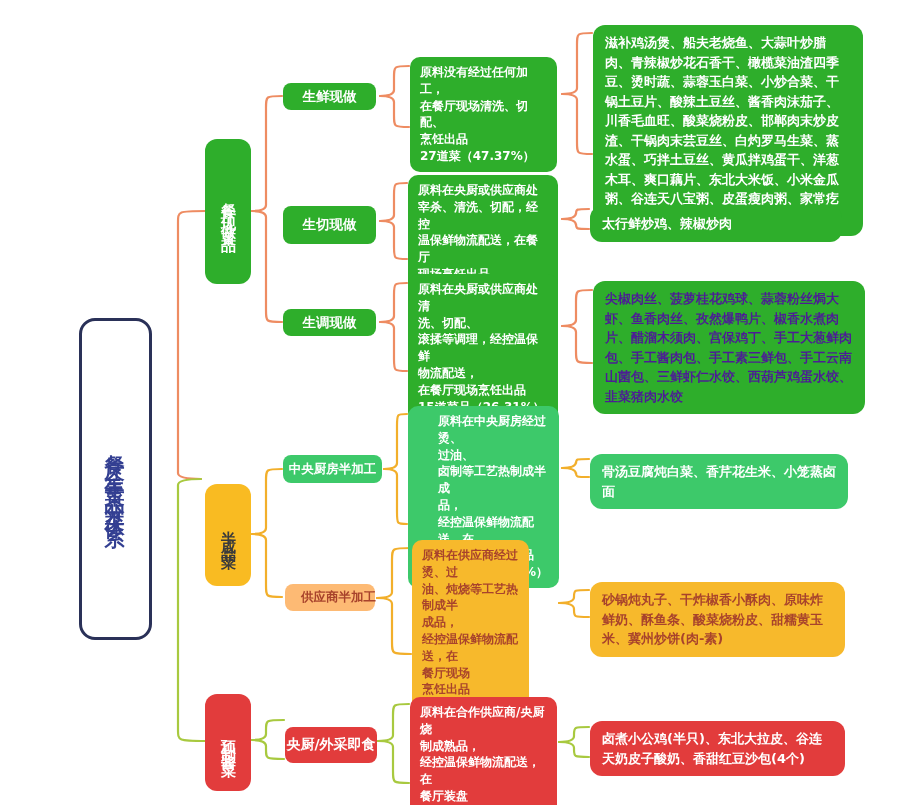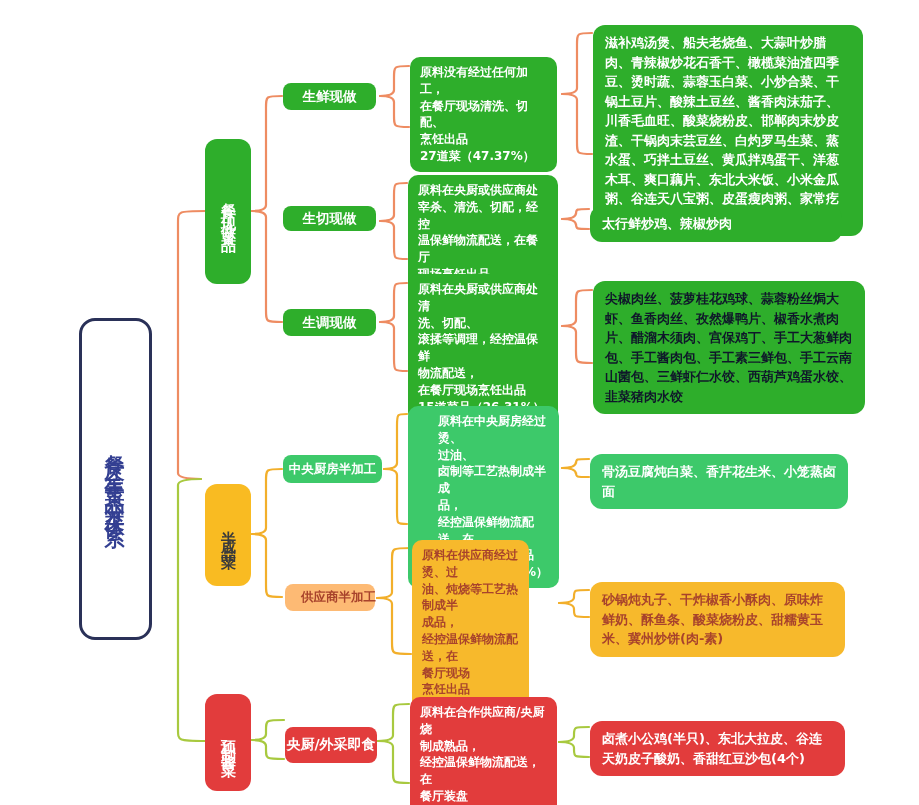--- a/index.html
+++ b/index.html
@@ -19,21 +19,21 @@
     font-size:20px;letter-spacing:8px;
   }
   .b1{left:205px;top:139px;width:46px;height:145px;font-size:15px;letter-spacing:7px;}
   .b2{left:205px;top:484px;width:46px;height:102px;font-size:15px;letter-spacing:8px;}
   .b3{left:205px;top:694px;width:46px;height:97px;font-size:15px;letter-spacing:8px;}
   .hnode{
     position:absolute;display:flex;align-items:center;justify-content:center;
     font-weight:700;border-radius:8px;font-size:13.5px;box-sizing:border-box;white-space:nowrap;
   }
   .l11{left:283px;top:83px;width:93px;height:27px;}
-  .l12{left:283px;top:206px;width:93px;height:25px;}
+  .l12{left:283px;top:206px;width:93px;height:38px;}
   .l13{left:283px;top:309px;width:93px;height:27px;}
   .l21{left:283px;top:455px;width:99px;height:28px;font-size:12.5px;}
   .l22{left:285px;top:584px;width:90px;height:27px;font-size:12.5px;}
   .l31{left:285px;top:727px;width:92px;height:36px;font-size:14px;}
   .descbox{
     position:absolute;border-radius:10px;padding:7px 10px;box-sizing:border-box;
     font-size:12px;line-height:1.4;font-weight:700;white-space:pre-line;
   }
   .d1{left:410px;top:57px;width:147px;}
   .d2{left:408px;top:175px;width:150px;}
@@ -111,21 +111,21 @@
 2道菜品（3.51%）</div>
   <div class="listbox ls2" style="background: rgb(46, 174, 43); color: rgb(255, 255, 255);">太行鲜炒鸡、辣椒炒肉</div>
 
   <div class="hnode l13" style="background: rgb(46, 174, 43); color: rgb(255, 255, 255);">生调现做</div>
   <div class="descbox d3" style="background: rgb(46, 174, 43); color: rgb(255, 255, 255);">原料在央厨或供应商处清
 洗、切配、
 滚揉等调理，经控温保鲜
 物流配送，
 在餐厅现场烹饪出品
 15道菜品（26.31%）</div>
-  <div class="listbox ls3" style="background: rgb(46, 174, 43); color: #0f172a;">尖椒肉丝、菠萝桂花鸡球、蒜蓉粉丝焗大虾、鱼香肉丝、孜然爆鸭片、椒香水煮肉片、醋溜木须肉、宫保鸡丁、手工大葱鲜肉包、手工酱肉包、手工素三鲜包、手工云南山菌包、三鲜虾仁水饺、西葫芦鸡蛋水饺、韭菜猪肉水饺</div>
+  <div class="listbox ls3" style="background: rgb(46, 174, 43); color: #4c1d95;">尖椒肉丝、菠萝桂花鸡球、蒜蓉粉丝焗大虾、鱼香肉丝、孜然爆鸭片、椒香水煮肉片、醋溜木须肉、宫保鸡丁、手工大葱鲜肉包、手工酱肉包、手工素三鲜包、手工云南山菌包、三鲜虾仁水饺、西葫芦鸡蛋水饺、韭菜猪肉水饺</div>
 
   <div class="vnode b2" style="background: rgb(249, 187, 34); color: rgb(59, 59, 59);">半成品菜</div>
 
   <div class="hnode l21" style="background: rgb(61, 201, 106); color: rgb(255, 255, 255);">中央厨房半加工</div>
   <div class="descbox d4" style="background: rgb(61, 201, 106); color: rgb(255, 255, 255);">原料在中央厨房经过烫、
 过油、
 卤制等工艺热制成半成
 品，
 经控温保鲜物流配送，在
 餐厅现场烹饪出品

